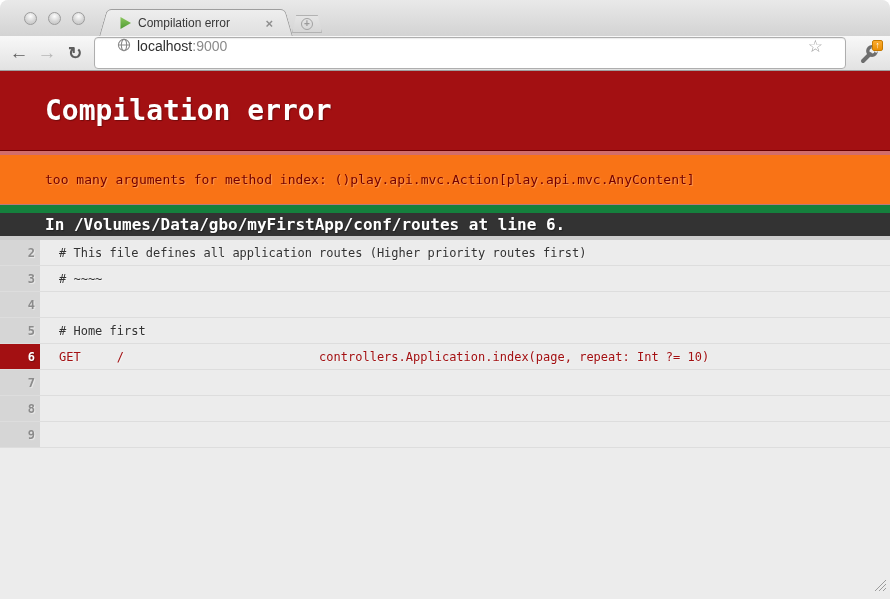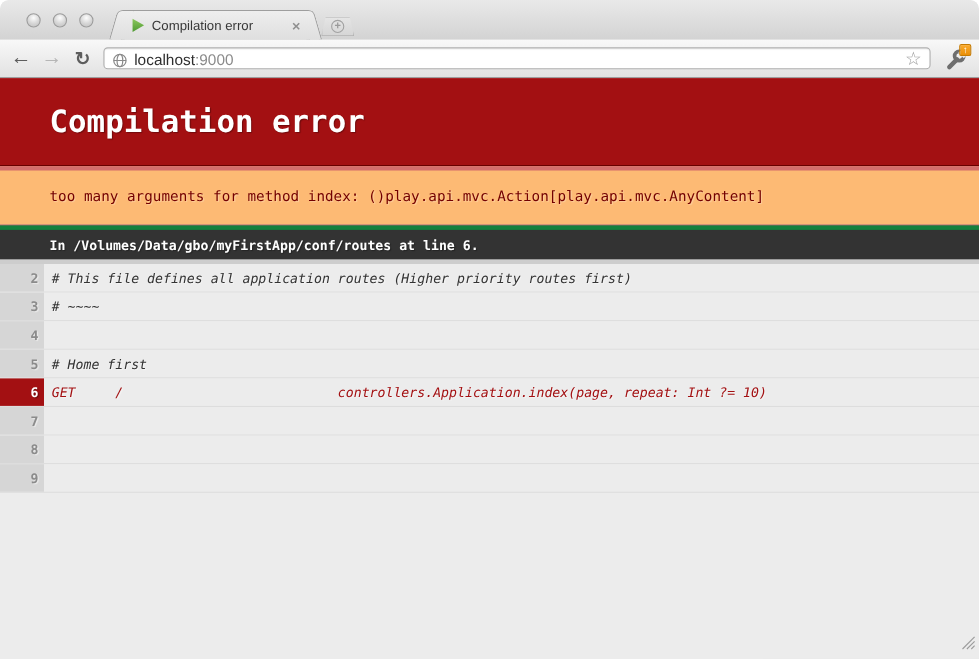--- a/index.html
+++ b/index.html
@@ -55,23 +55,23 @@
     background:linear-gradient(180deg,#f8f8f8,#e2e2e2);
     display:flex; align-items:center; padding:0 6px 0 6px; gap:2px;
   }
   .navbtn {
     width:26px; height:26px; display:flex; align-items:center; justify-content:center;
     font-size:19px; font-weight:bold; color:#5d5d5d; border-radius:4px;
   }
   .navbtn.disabled { color:#b6b6b6; }
   .navbtn.reload { font-size:17px; }
   .omnibox {
-    flex:1; height:20px; margin:0 6px 0 4px; background:#fff;
+    flex:1; height:32px; margin:0 6px 0 4px; background:#fff;
     border:1px solid #aeaeae; border-radius:4px;
-    display:flex; align-items:flex-end; padding:0 7px; gap:6px;
+    display:flex; align-items:flex-start; padding:0 22px; gap:6px;
     box-shadow:inset 0 1px 1px rgba(0,0,0,.08);
   }
   .url { font-size:14px; color:#2e2e2e; flex:1; white-space:nowrap; }
   .url .port { color:#8b8b8b; }
   .star { font-size:17px; color:#9e9e9e; line-height:1; }
   .wrenchbtn { width:30px; height:28px; position:relative; display:flex; align-items:center; justify-content:center; }
   .badge {
     position:absolute; top:1px; right:1px; width:11px; height:11px; border-radius:2px;
     background:linear-gradient(180deg,#fbab2e,#ea8f06); border:1px solid #c67a00;
     color:#fff; font-size:9px; font-weight:bold; line-height:9px; text-align:center;
@@ -79,46 +79,45 @@
 
   
   .content { height:528px; background:#ECECEC; position:relative; }
   .err-h1 {
     height:80px; background:#A31012; border-bottom:1px solid #690000;
     display:flex; align-items:center; padding:0 45px;
     color:#fff; font-family:"DejaVu Sans Mono", monospace;
     font-size:28px; font-weight:bold; text-shadow:1px 1px 1px rgba(0,0,0,.3);
   }
   .err-detail {
-    height:54px; background:#fdba74;
+    height:54px; background:#f97316;
     border-top:4px solid #D36D6B; border-bottom:1px solid #BA7A7A;
     display:flex; align-items:center; padding:0 45px;
     color:#730000; font-family:"DejaVu Sans Mono", monospace; font-size:13px;
     text-shadow:1px 1px 1px rgba(255,255,255,.3);
   }
   .err-h2 {
-    height:31px; background:#333; border-top:4px solid #15803d;
+    height:31px; background:#333; border-top:8px solid #15803d;
     display:flex; align-items:center; padding:0 45px;
     color:#fff; font-family:"DejaVu Sans Mono", monospace;
-    font-size:12px; font-weight:bold; text-shadow:1px 1px 1px rgba(0,0,0,.3);
+    font-size:16px; font-weight:bold; text-shadow:1px 1px 1px rgba(0,0,0,.3);
   }
   .source { border-top:4px solid #CDCDCD; }
   .line {
     display:flex; height:26px; border-bottom:1px solid #DDD; background:#ECECEC;
     font-family:"DejaVu Sans Mono", monospace; font-size:12px;
   }
   .line .num {
     flex:0 0 40px; padding:0 5px; text-align:right; line-height:26px;
     background:#D6D6D6; color:#8B8B8B; font-weight:bold;
     text-shadow:1px 1px 1px rgba(255,255,255,.5);
   }
   .line .code {
-    padding-left:7px; line-height:26px; white-space:pre; color:#333;
+    padding-left:19px; line-height:26px; white-space:pre; color:#333;
     text-shadow:1px 1px 1px rgba(255,255,255,.5);
-    font-style:italic;
   }
   .line.error .num { background:#A31012; color:#fff; text-shadow:1px 1px 1px rgba(0,0,0,.3); }
   .line.error .code { color:#A31012;text-align:right; }
   .grip { position:absolute; right:3px; bottom:3px; }
 </style>
 </head>
 <body>
 
 <div class="window">
 

